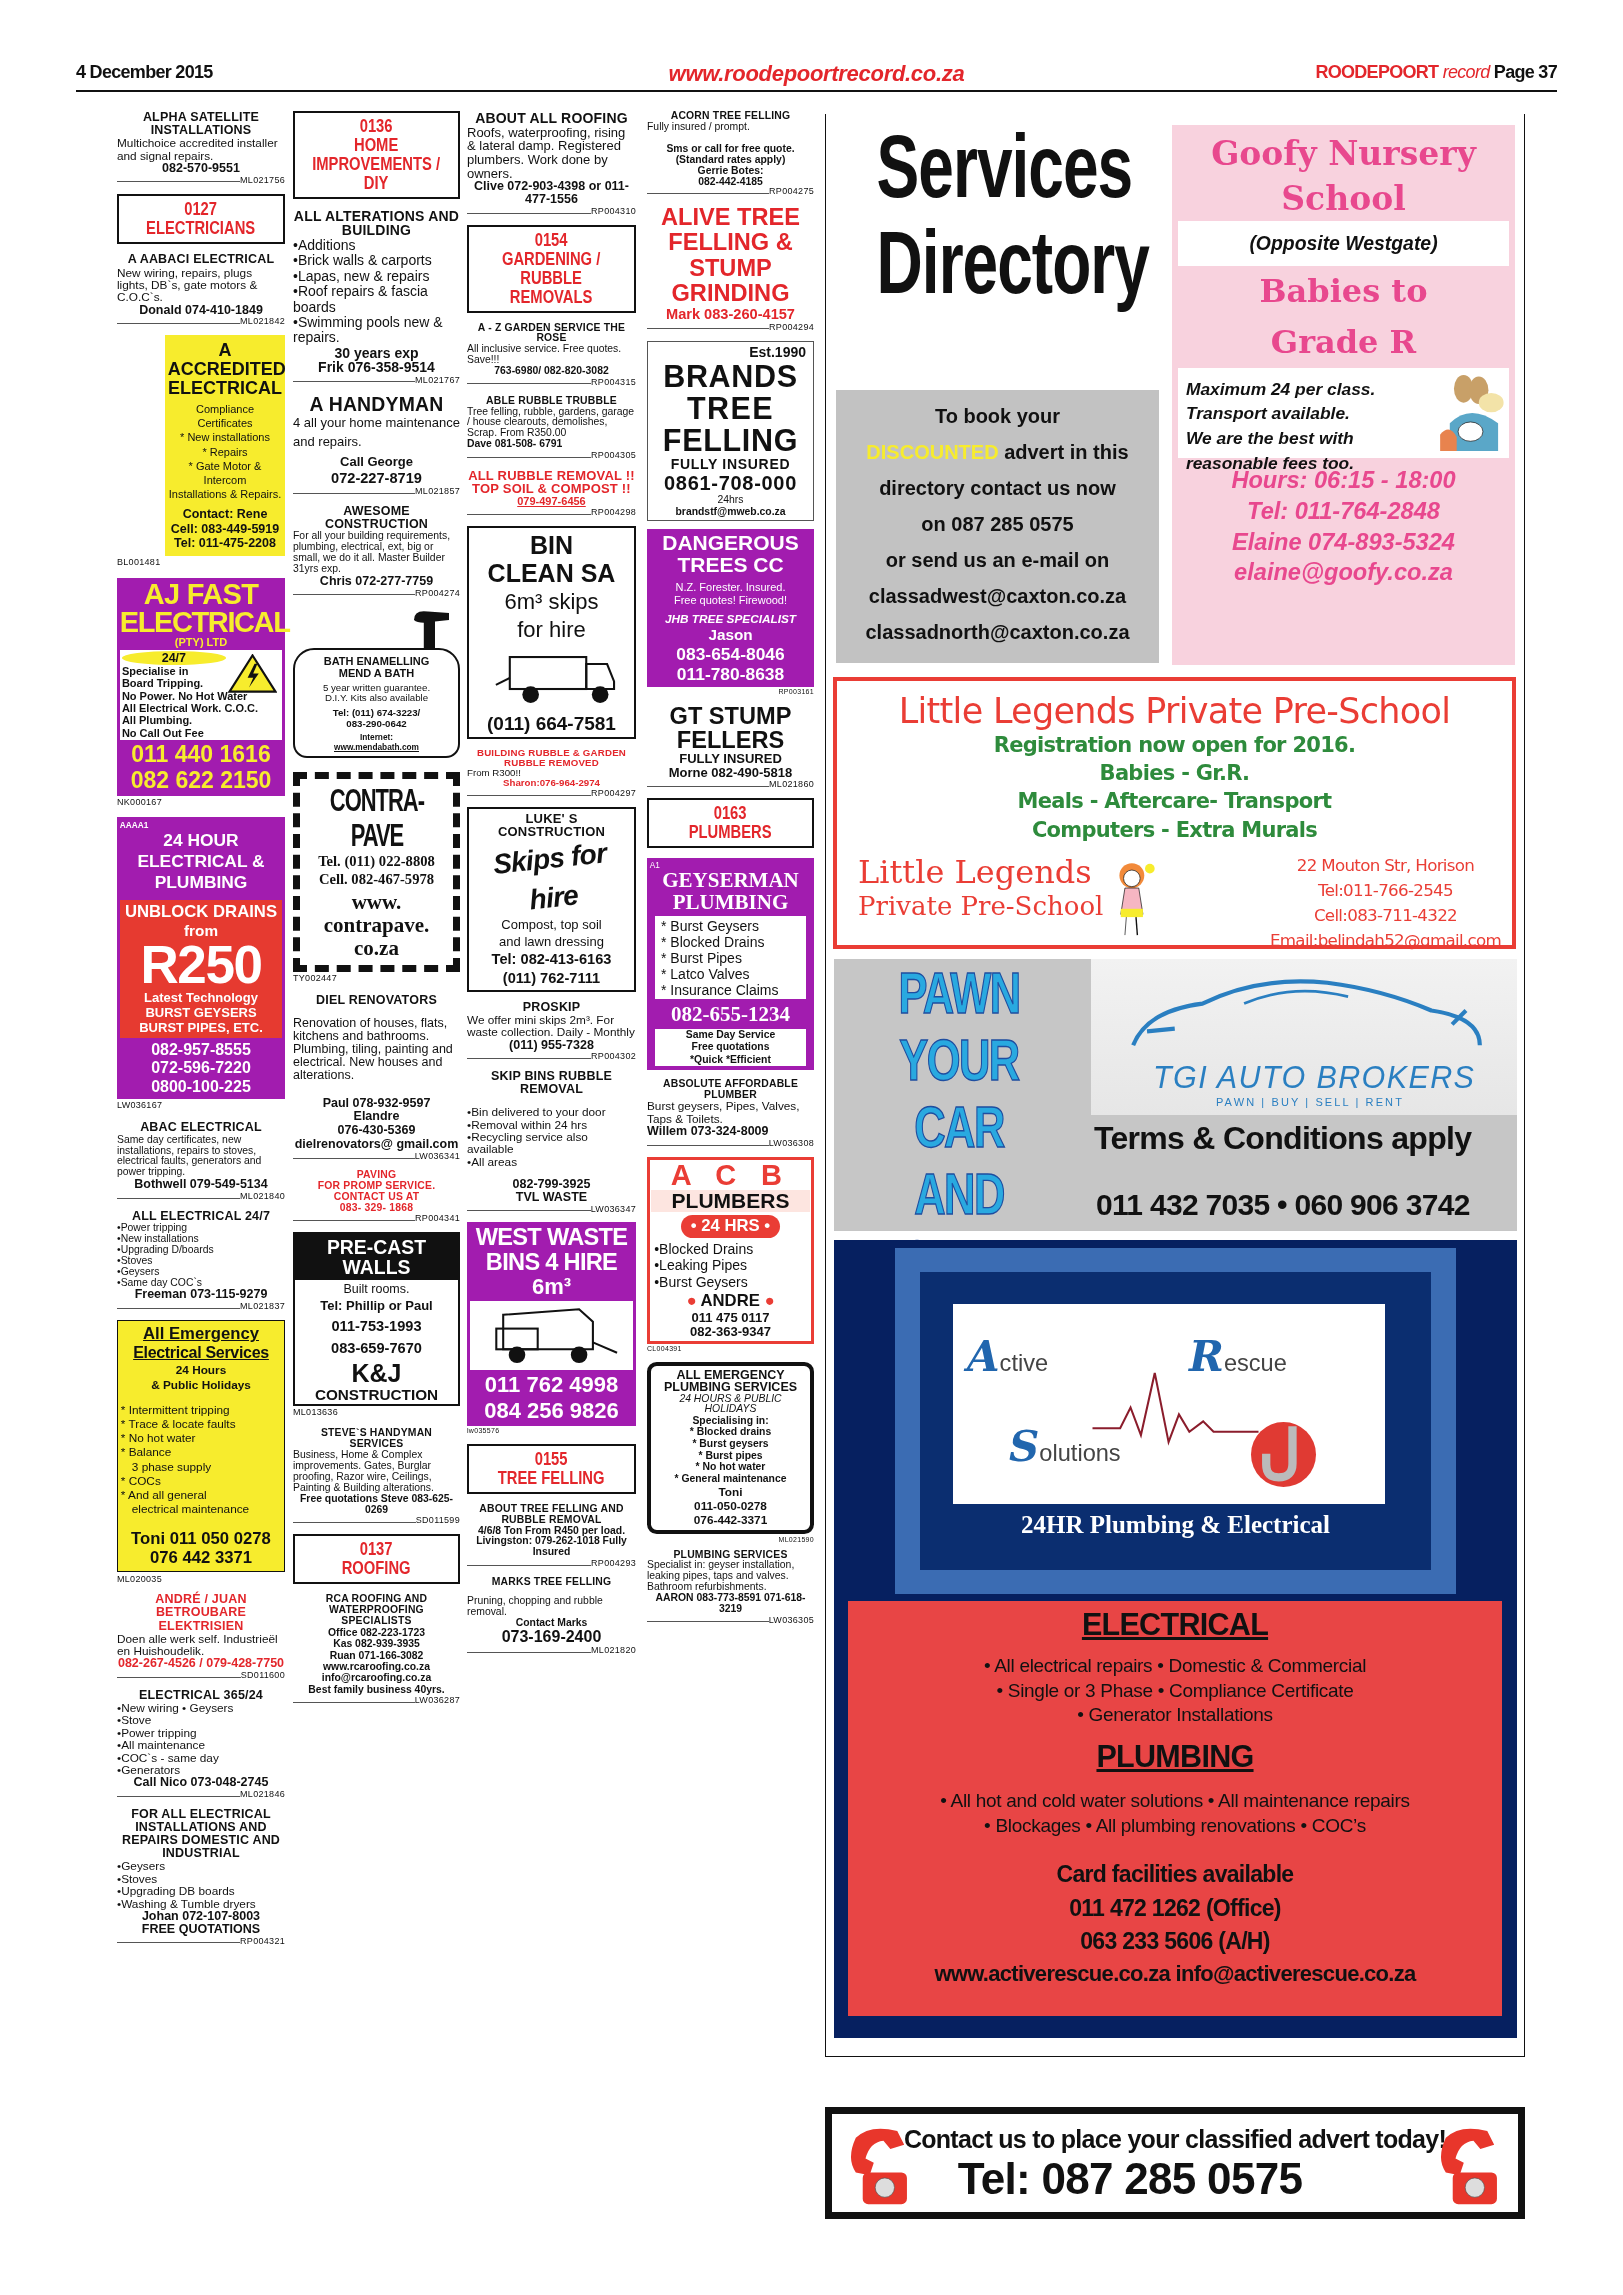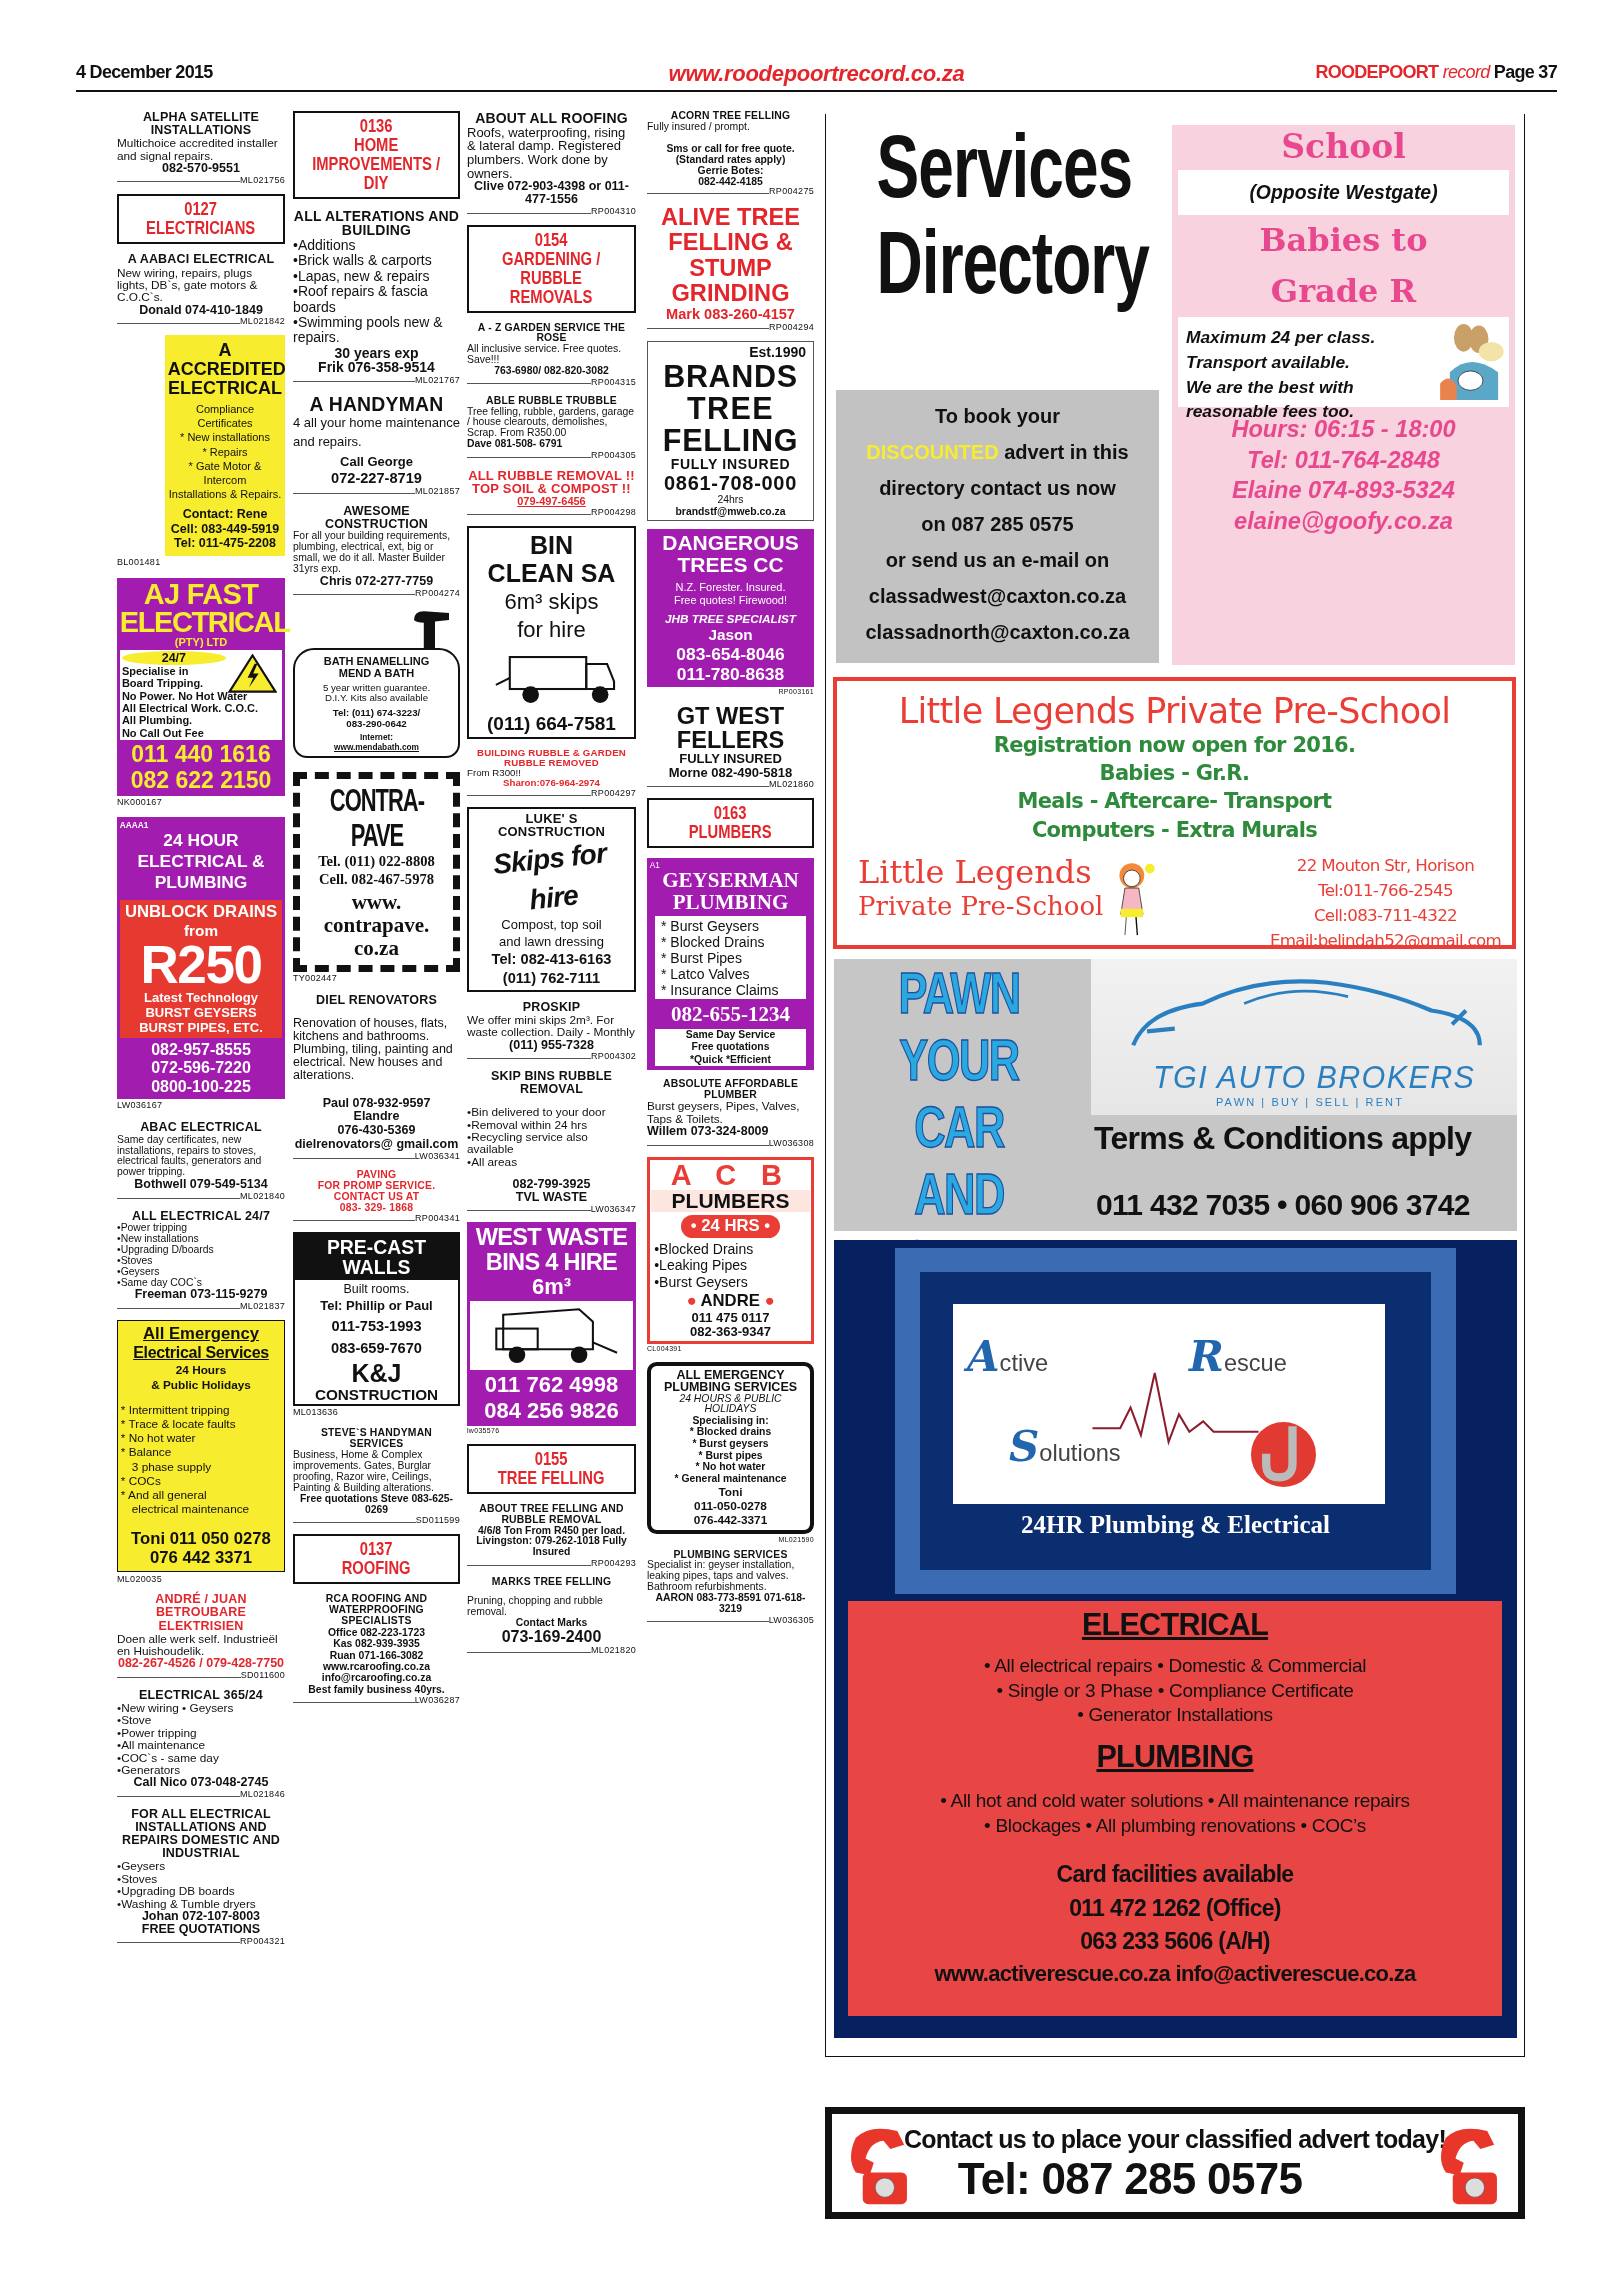--- a/index.html
+++ b/index.html
@@ -562,21 +562,21 @@
     <div style="font:bold 21px 'Liberation Sans',sans-serif;line-height:1.05;">TREES CC</div>
     <div style="font-size:11px;line-height:1.25;margin-top:4.2px;">N.Z. Forester. Insured.</div>
     <div style="font-size:11px;line-height:1.25;">Free quotes! Firewood!</div>
     <div style="font:italic bold 11.8px 'Liberation Sans',sans-serif;margin-top:4.2px;">JHB TREE SPECIALIST</div>
     <div style="font:bold 15.3px 'Liberation Sans',sans-serif;">Jason</div>
     <div style="font:bold 17.4px 'Liberation Sans',sans-serif;line-height:1.15;">083-654-8046</div>
     <div style="font:bold 17.4px 'Liberation Sans',sans-serif;line-height:1.15;">011-780-8638</div>
   </div>
   <div class="ref-plain" style="text-align:right;font-size:7px;margin-bottom:9.7px;">RP003161</div>
   <div class="ad">
-    <div style="font:bold 23.6px 'Liberation Sans',sans-serif;line-height:1;">GT WEST</div>
+    <div style="font:bold 23.6px 'Liberation Sans',sans-serif;line-height:1;">GT STUMP</div>
     <div style="font:bold 23.6px 'Liberation Sans',sans-serif;line-height:1;">FELLERS</div>
     <div class="p" style="font-size:13px;">FULLY INSURED</div>
     <div class="p" style="font-size:13px;">Morne 082-490-5818</div>
     <div class="ref">
         <span>ML021860</span>
       </div>
   </div>
   <div class="cat">
     <span>0163</span>
     <span>PLUMBERS</span>
@@ -658,20 +658,21 @@
   <div>To book your</div>
   <div><span class="hl">DISCOUNTED</span><span> advert in this</span></div>
   <div>directory contact us now</div>
   <div>on 087 285 0575</div>
   <div>or send us an e-mail on</div>
   <div>classadwest@caxton.co.za</div>
   <div>classadnorth@caxton.co.za</div>
 </div>
 
 <div class="goofy">
+  <div class="g1">Goofy Nursery</div>
   <div class="g1" style="padding-top:0;">School</div>
   <div class="wb">
       <div class="g2">(Opposite Westgate)</div>
     </div>
   <div class="g3">Babies to</div>
   <div class="g3">Grade R</div>
   <div class="wb">
     <div class="g4">
       <div>Maximum 24 per class.</div>
       <div>Transport available.</div>

